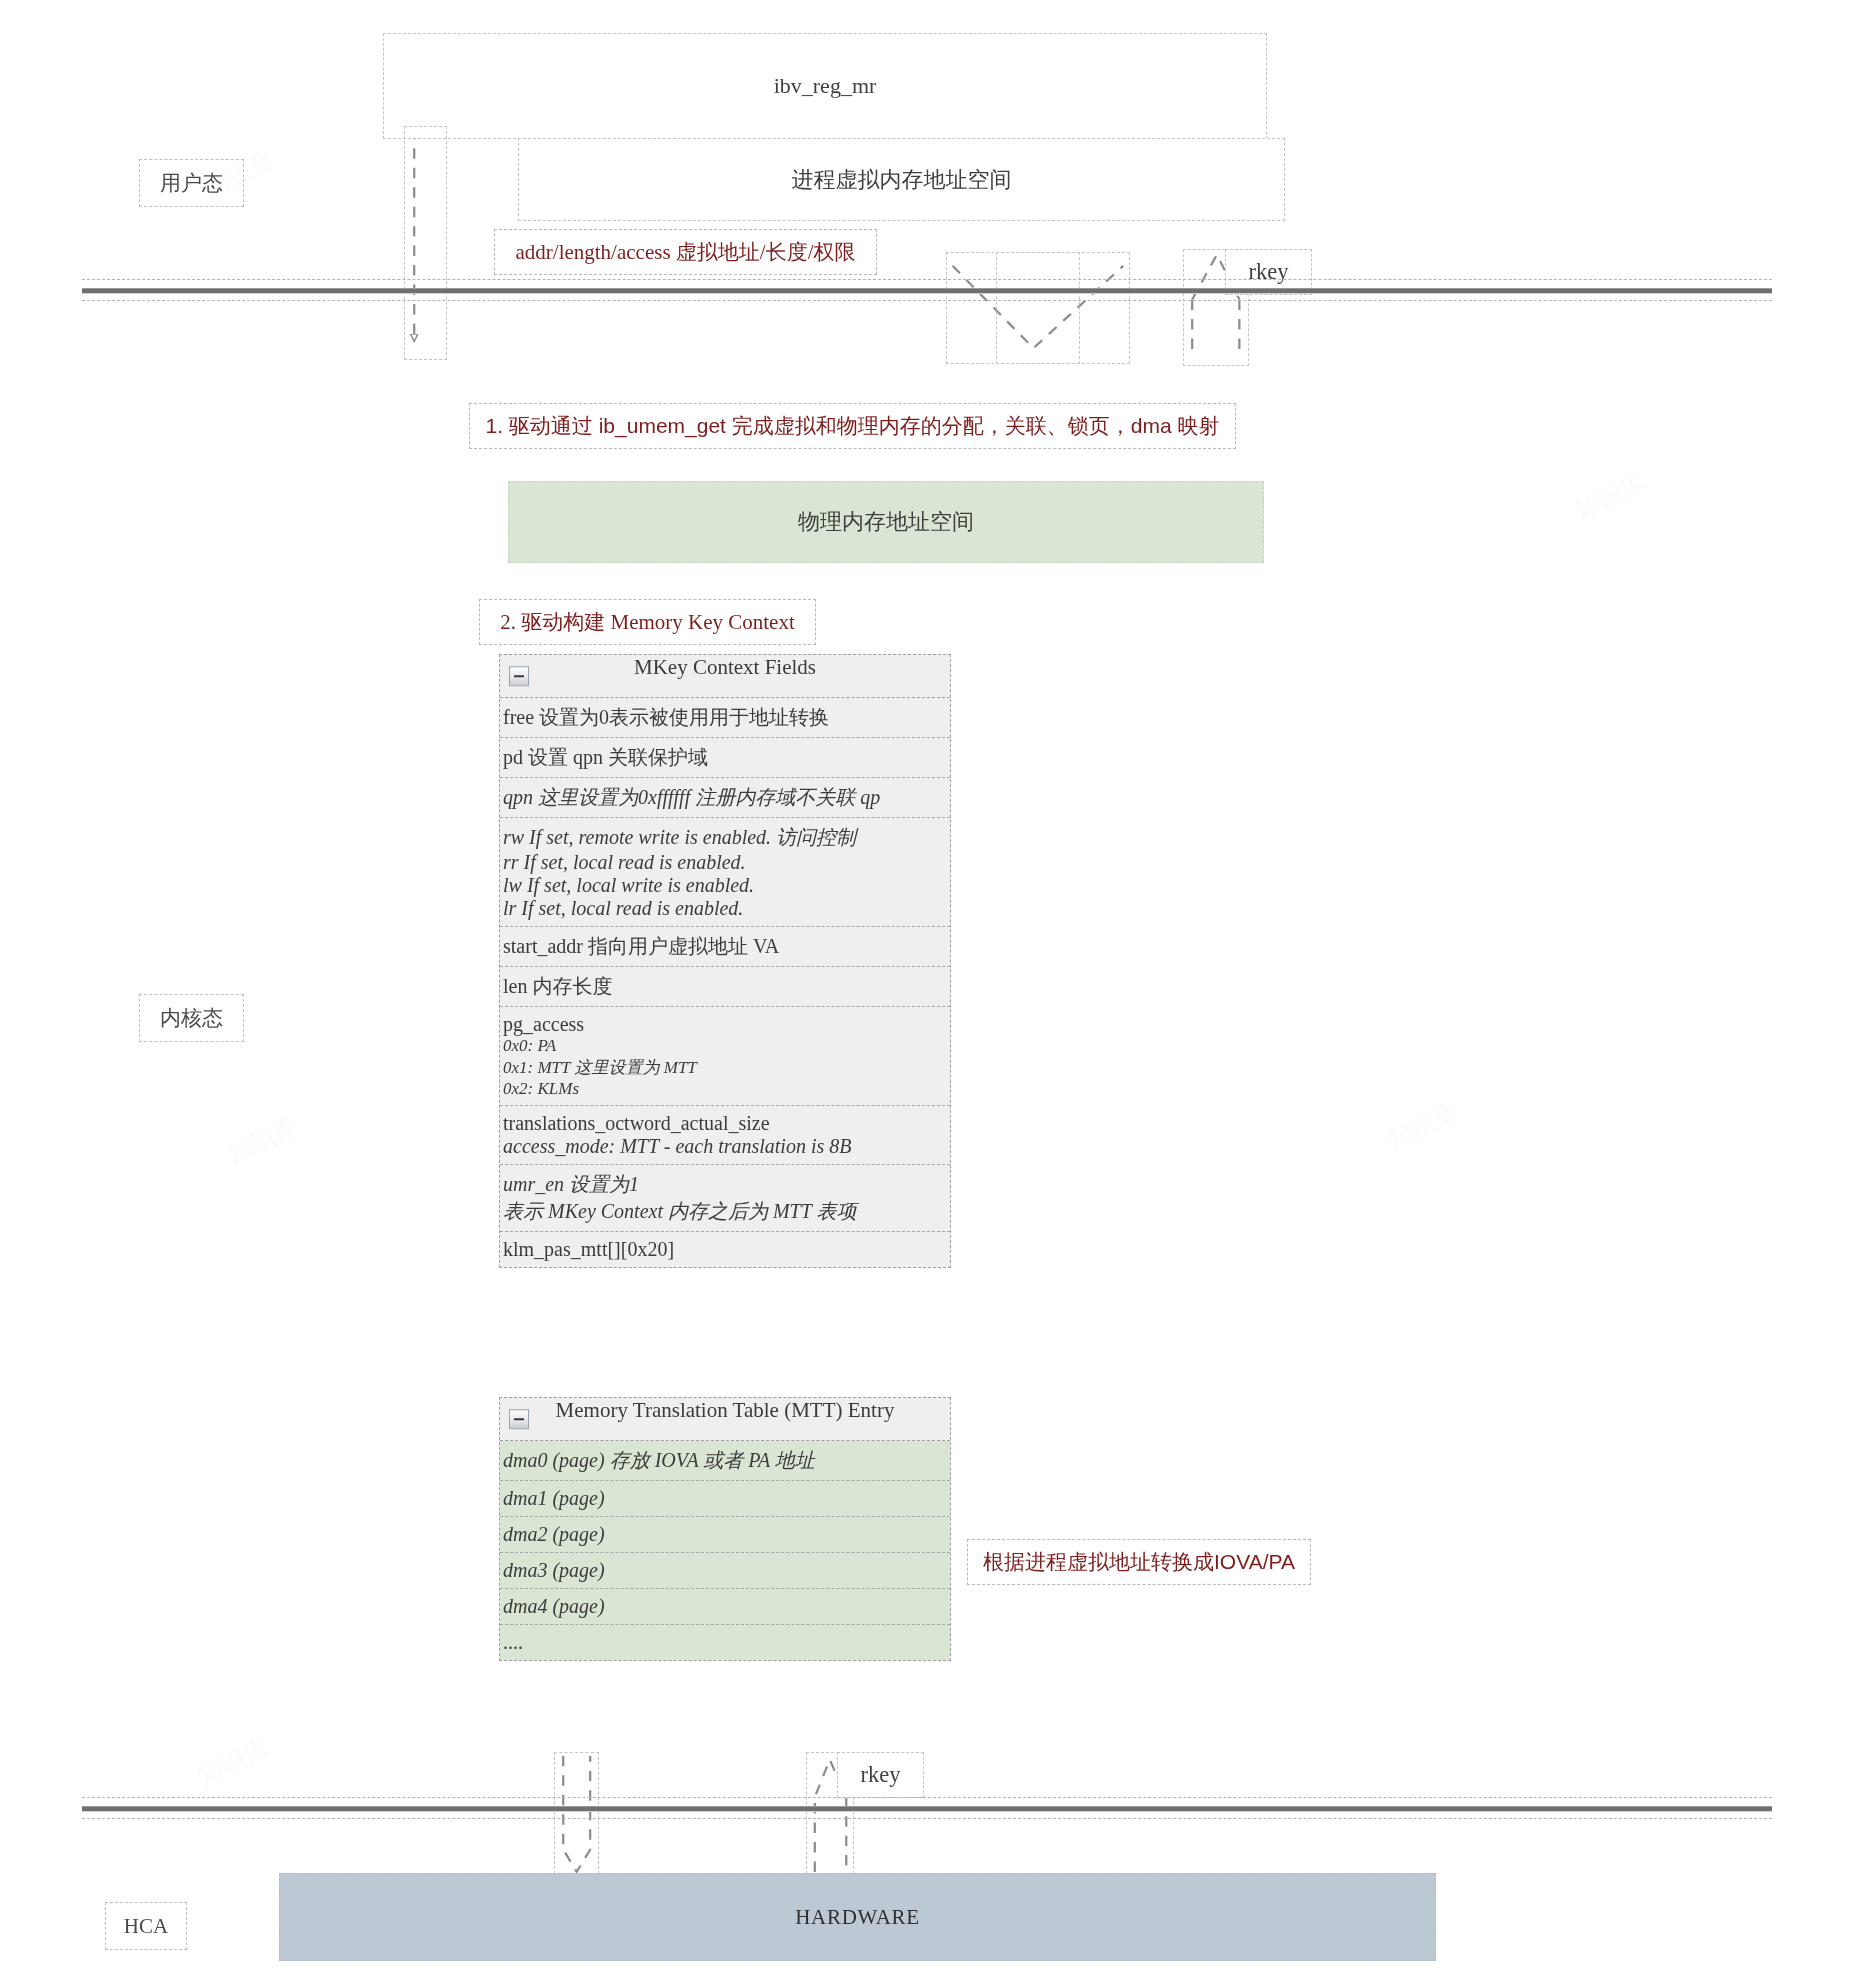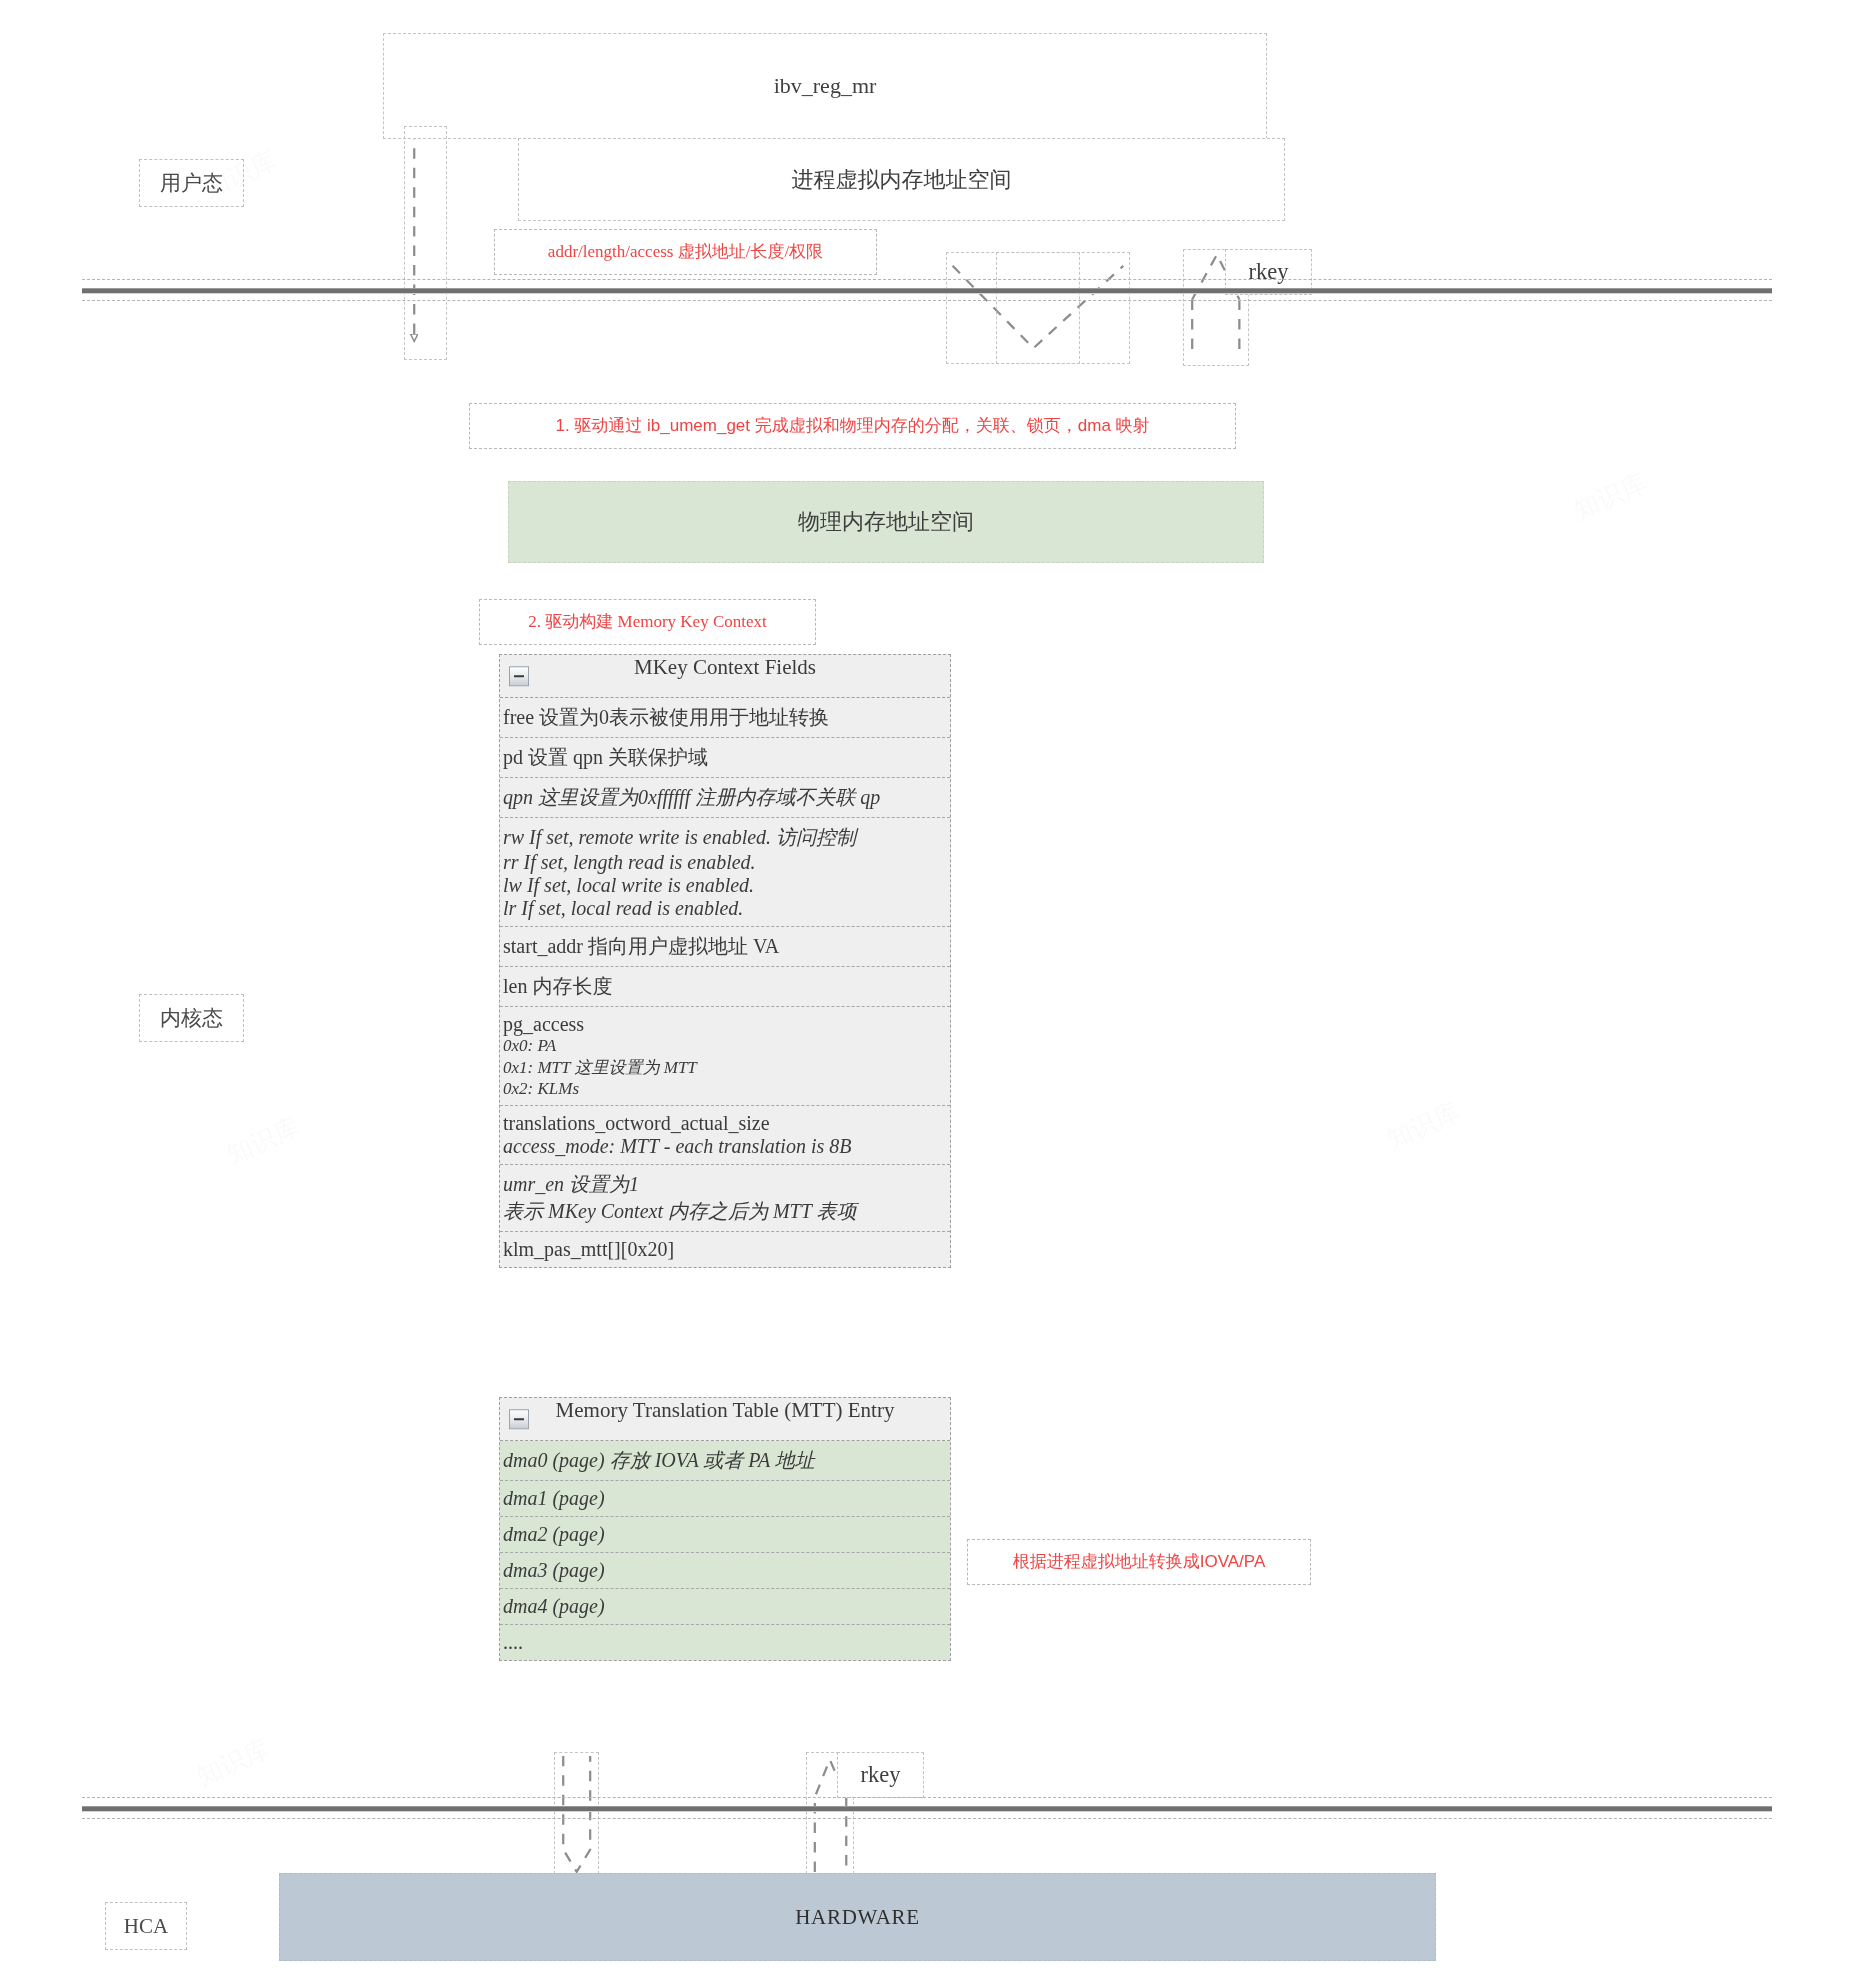--- a/index.html
+++ b/index.html
@@ -85,22 +85,22 @@
     font-size: 22px;
     color: #3f3f3f;
   }
   .cjk {
     font-family: "Liberation Sans", "DejaVu Sans", sans-serif;
   }
 
   
   .note {
     background: #ffffff;
-    font-size: 17px;
-    color: #ef4444;
+    font-size: 21px;
+    color: #7f1d1d;
     padding: 0 10.5px;
   }
 
   
   .greenfill {
     background: #d9e6d4;
     border: 1.5px dashed #c6d3c2;
     font-size: 22px;
     color: #3f3f3f;
   }
@@ -288,21 +288,21 @@
           <div class="line">free 设置为0表示被使用用于地址转换</div>
         </div>
         <div class="row">
           <div class="line">pd 设置 qpn 关联保护域</div>
         </div>
         <div class="row">
           <div class="line it">qpn 这里设置为0xffffff 注册内存域不关联 qp</div>
         </div>
         <div class="row">
           <div class="line it">rw If set, remote write is enabled. 访问控制</div>
-          <div class="line it">rr  If set, length read is enabled.</div>
+          <div class="line it">rr  If set, local read is enabled.</div>
           <div class="line it">lw If set, local write is enabled.</div>
           <div class="line it">lr  If set, local read is enabled.</div>
         </div>
         <div class="row">
           <div class="line">start_addr 指向用户虚拟地址 VA</div>
         </div>
         <div class="row">
           <div class="line">len 内存长度</div>
         </div>
         <div class="row">

